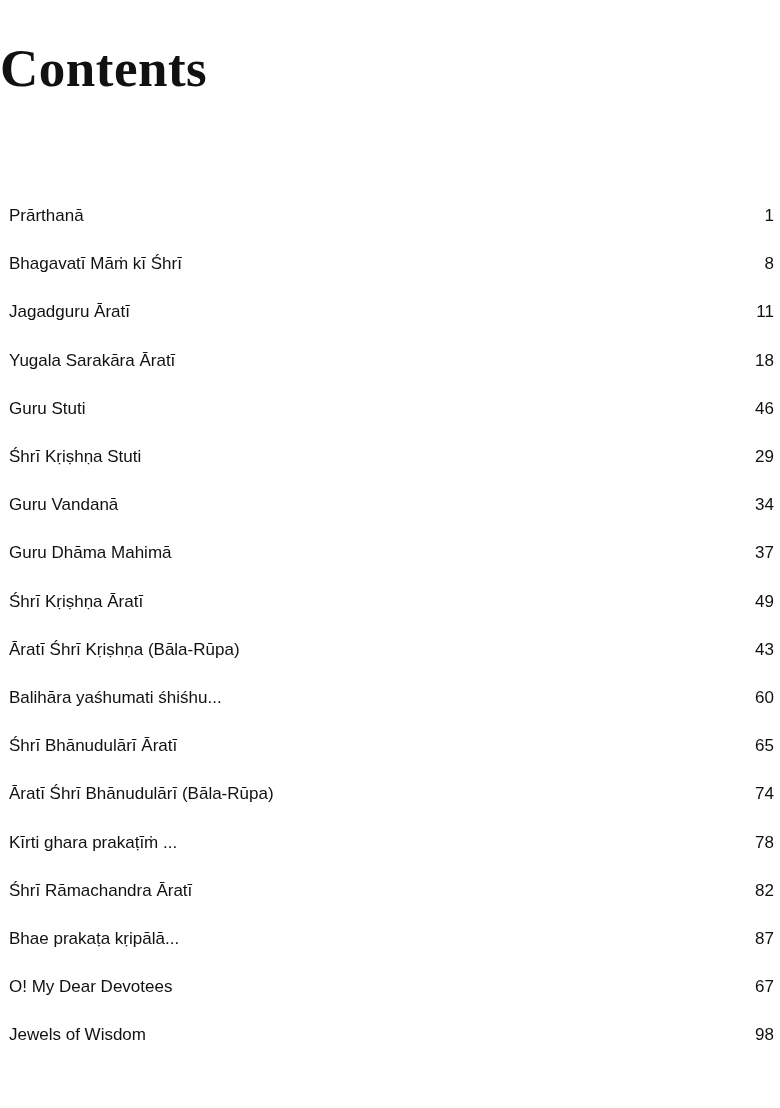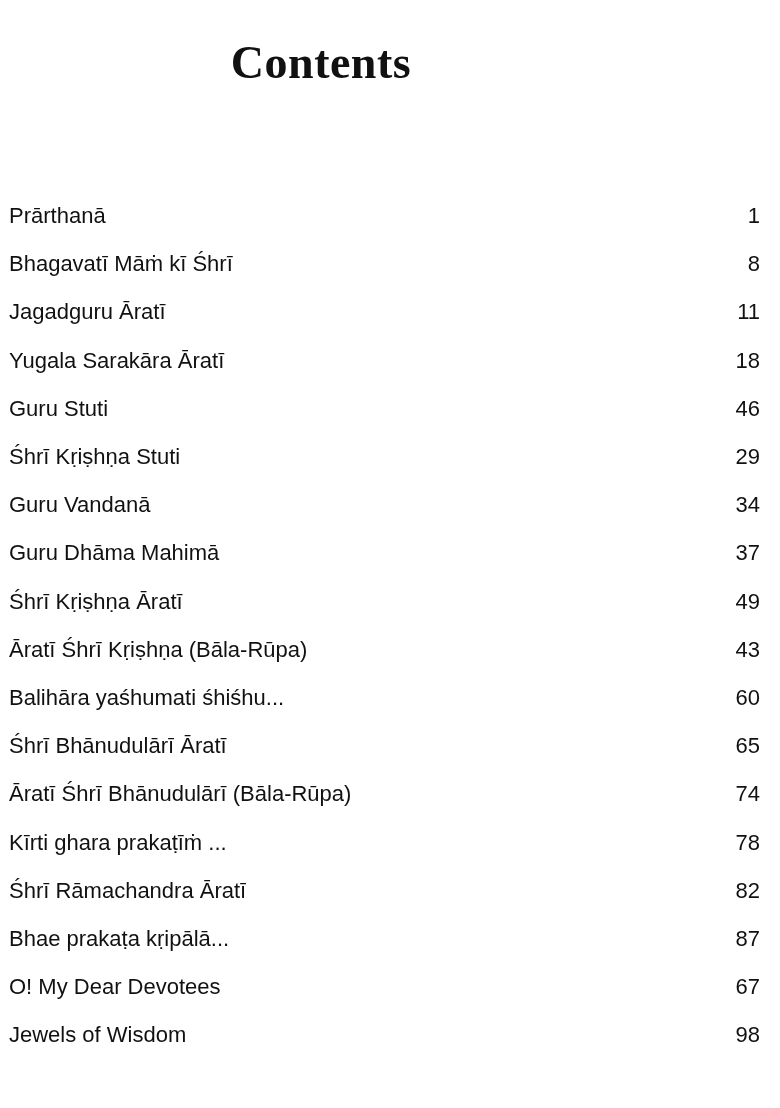--- a/index.html
+++ b/index.html
@@ -12,45 +12,45 @@
       height: 1108px;
       position: relative;
       overflow: hidden;
       color: #111111;
     }
     .title {
       position: absolute;
       top: 2px;
       left: 0;
       width: 642px;
-      text-align: center;
+      text-align: left;
       font-family: "Liberation Serif", "DejaVu Serif", serif;
-      font-size: 46px;
+      font-size: 53px;
       line-height: 60px;
       color: #111;
       letter-spacing: 0.5px;
     }
     .toc {
       position: absolute;
       top: 192px;
       left: 0;
       width: 780px;
       margin: 0;
       padding: 0;
       list-style: none;
     }
     .toc-row {
       display: flex;
       justify-content: space-between;
       align-items: center;
       height: 48.2px;
       padding-left: 9px;
-      padding-right: 20px;
+      padding-right: 6px;
       font-family: "Liberation Sans", "DejaVu Sans", sans-serif;
-      font-size: 22px;
+      font-size: 17px;
       color: #111;
     }
     .toc-title {
       white-space: nowrap;
     }
     .toc-page {
       text-align: right;
       min-width: 40px;
     }
   </style>

